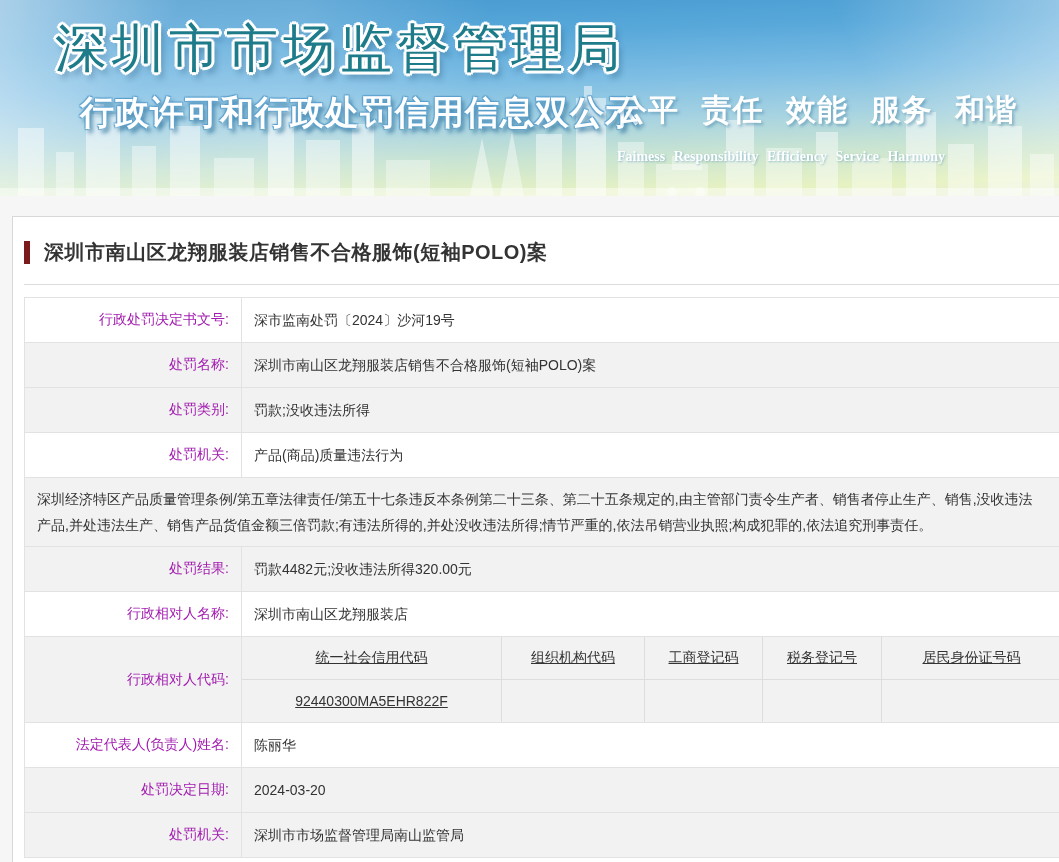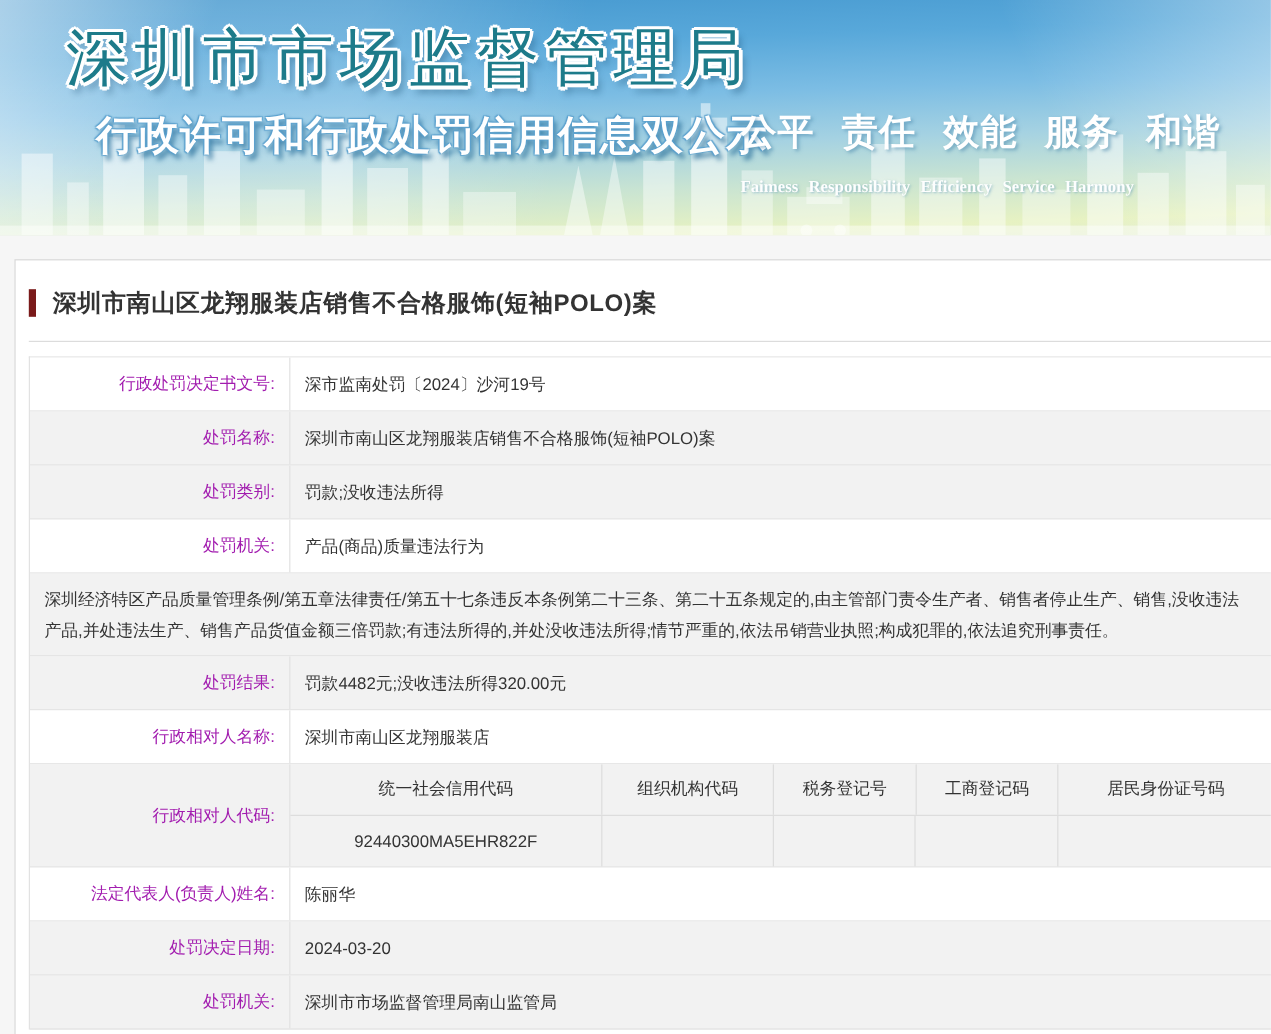--- a/index.html
+++ b/index.html
@@ -137,20 +137,21 @@
   
   .codes-wrap { flex: 1; display: flex; flex-direction: column; padding: 0; }
   .codes-row { display: flex; flex: 1; }
   .codes-row.hdr { border-bottom: 1px solid #ddd; }
   .codes-cell {
     display: flex; align-items: center; justify-content: center;
     min-height: 42px;
     box-sizing: border-box;
     border-right: 1px solid #ddd;
     text-align: center;
+    text-decoration: underline;
   }
   .codes-cell:last-child { border-right: none; }
   .cc0 { width: 260px; } .cc1 { width: 143px; } .cc2 { width: 118px; }
   .cc3 { width: 119px; } .cc4 { flex: 1; }
 </style>
 </head>
 <body>
 
 <div class="banner">
   <div class="streaks"></div>
@@ -239,22 +240,22 @@
       <div class="cell-label">行政相对人名称:</div>
       <div class="cell-value">深圳市南山区龙翔服装店</div>
     </div>
 
     <div class="row shaded">
       <div class="cell-label">行政相对人代码:</div>
       <div class="codes-wrap">
         <div class="codes-row hdr">
           <div class="codes-cell cc0">统一社会信用代码</div>
           <div class="codes-cell cc1">组织机构代码</div>
+          <div class="codes-cell cc2">工商登记码</div>
           <div class="codes-cell cc3">税务登记号</div>
-          <div class="codes-cell cc2">工商登记码</div>
           <div class="codes-cell cc4">居民身份证号码</div>
         </div>
         <div class="codes-row">
           <div class="codes-cell cc0">92440300MA5EHR822F</div>
           <div class="codes-cell cc1"></div>
           <div class="codes-cell cc2"></div>
           <div class="codes-cell cc3"></div>
           <div class="codes-cell cc4"></div>
         </div>
       </div>

